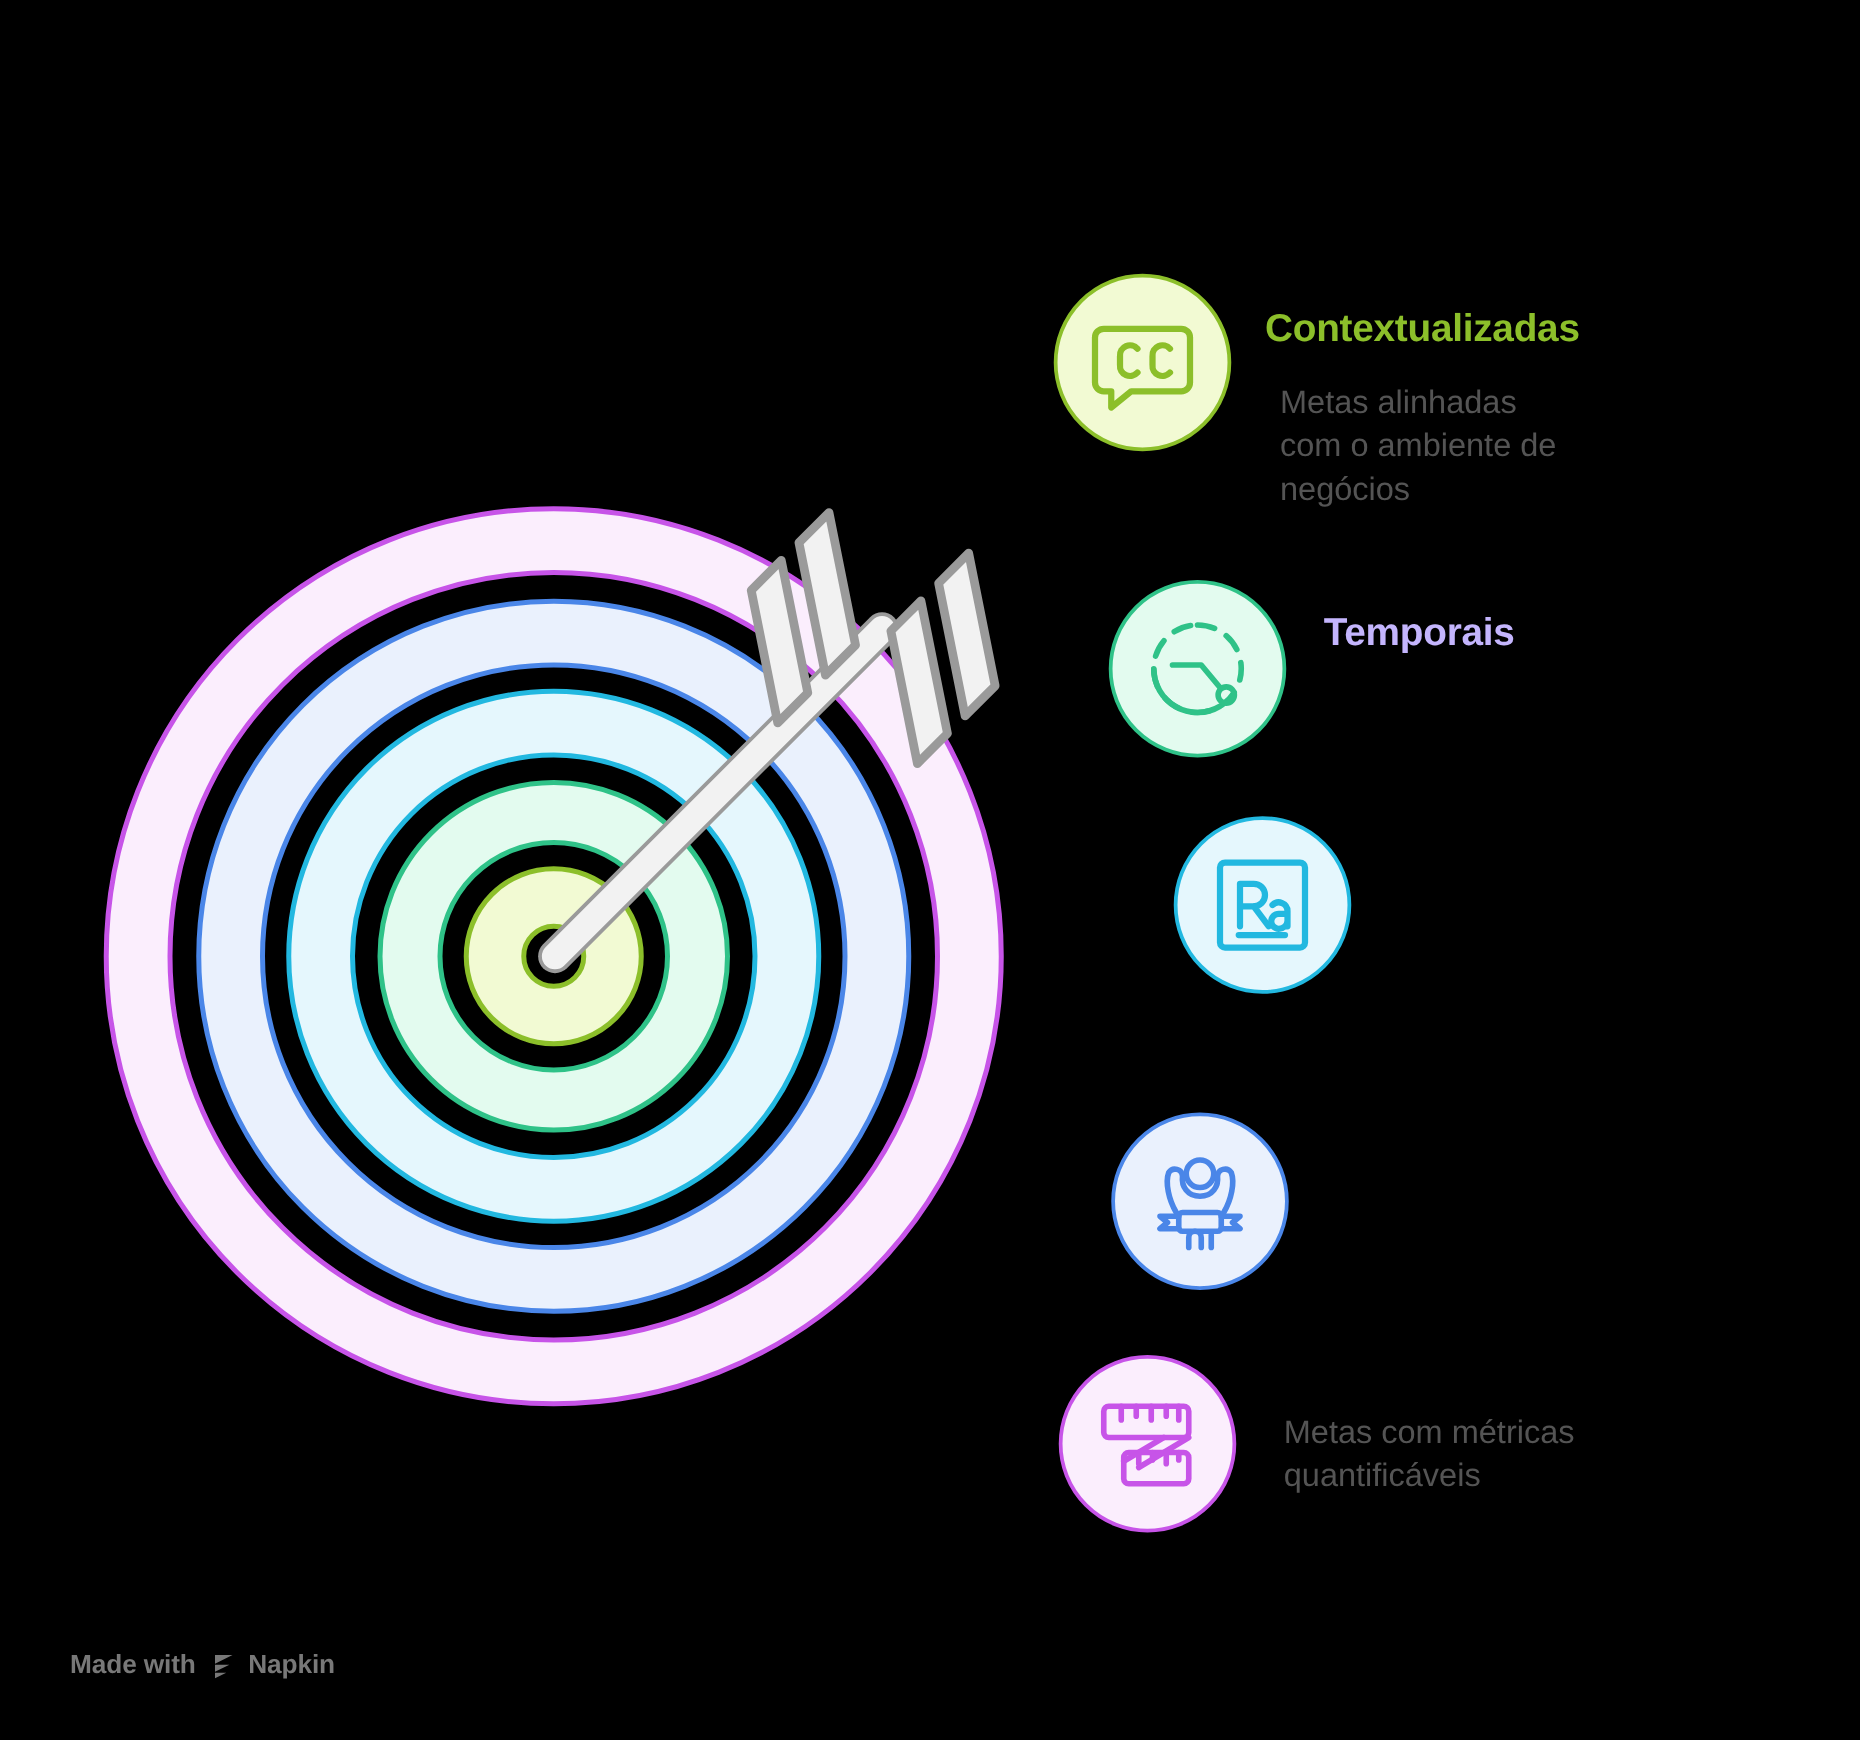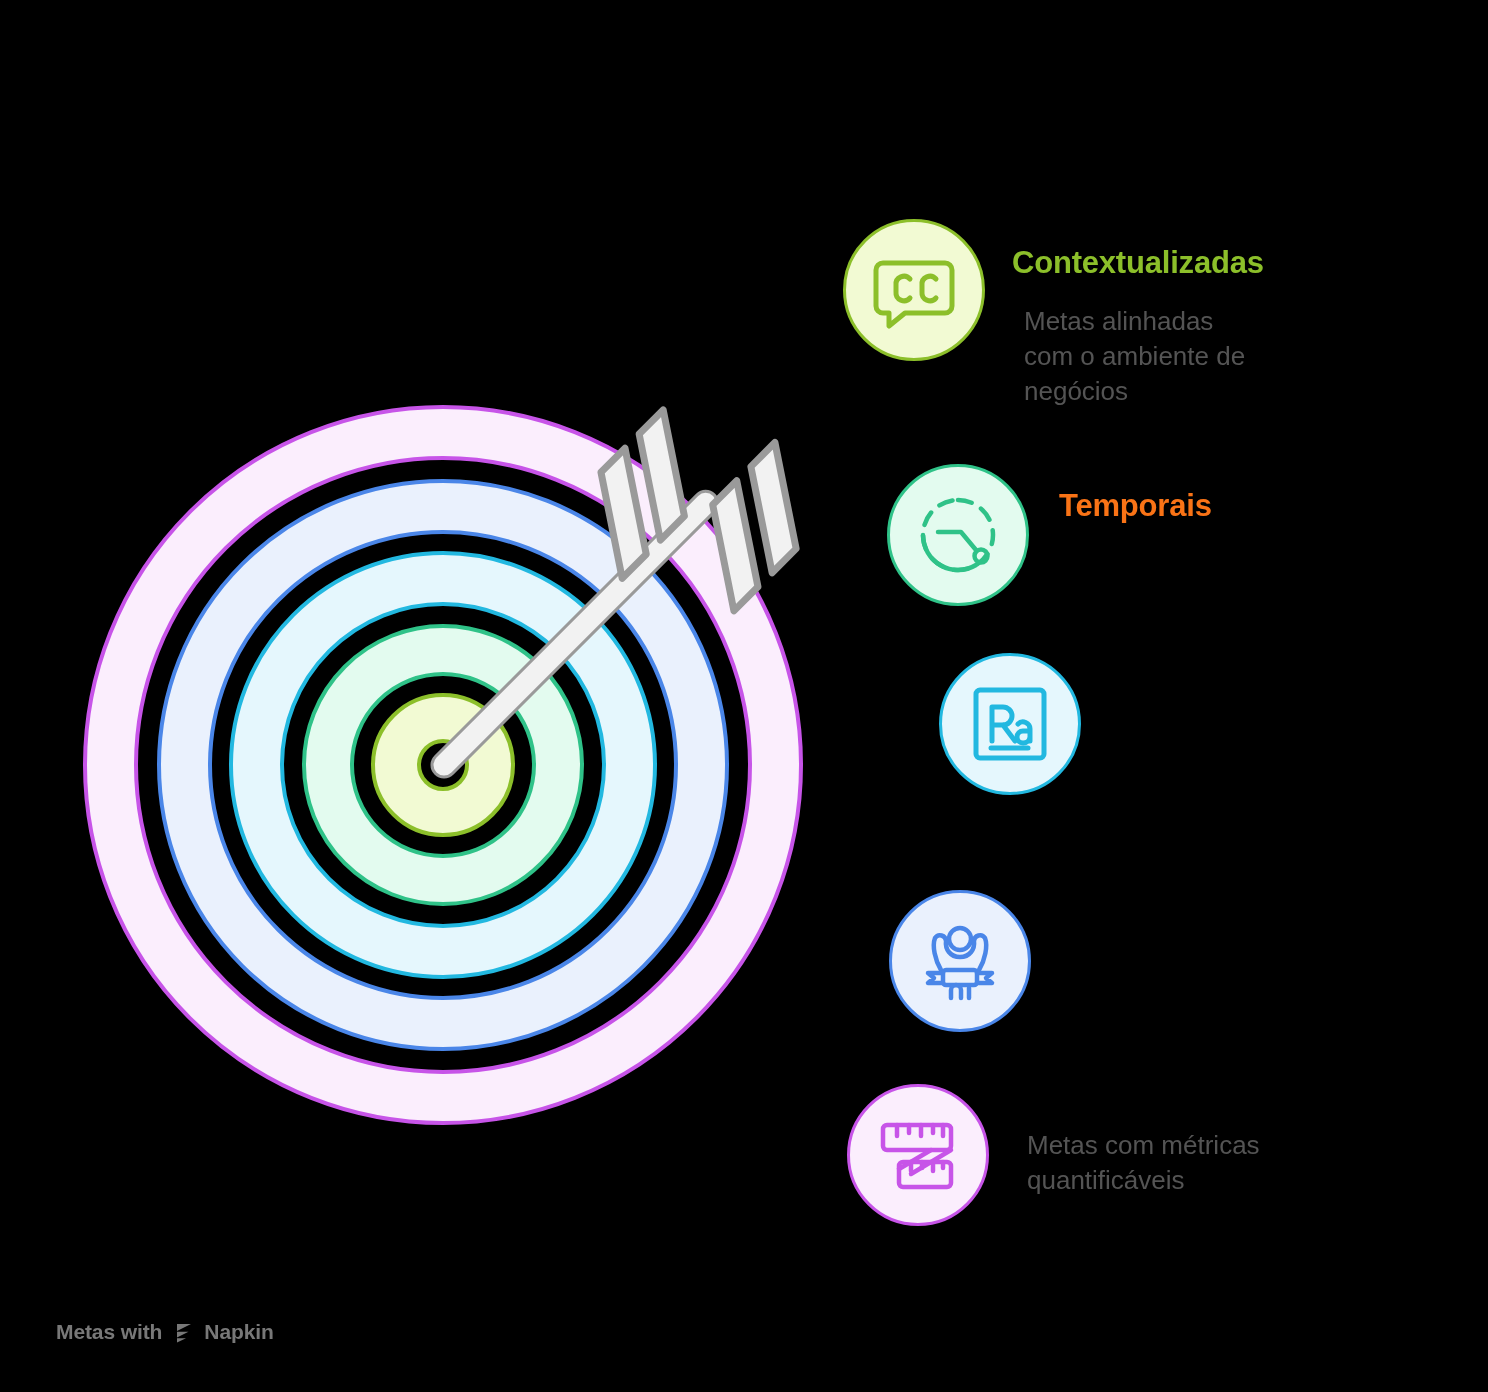--- a/index.html
+++ b/index.html
@@ -156,21 +156,21 @@
   <div class="feature-item" id="item-1">
     <div class="feature-icon" id="icon-1" style="background: rgb(227, 251, 239); border-color: rgb(47, 194, 136);">
       <svg width="90" height="90" viewBox="0 0 90 90" fill="none">
         <path d="M45 10 a35 35 0 0 1 35 35 a35 35 0 0 1 -35 35 a35 35 0 0 1 -35 -35 a35 35 0 0 1 35 -35" stroke="#2fc288" stroke-width="4.5" fill="none" stroke-linecap="round" stroke-dasharray="14 11"></path>
         <path d="M10 45 a35 35 0 0 0 53 30" stroke="#2fc288" stroke-width="4.5" fill="none" stroke-linecap="round"></path>
         <path d="M25 42 h23 l15 18" stroke="#2fc288" stroke-width="4.5" fill="none" stroke-linecap="round" stroke-linejoin="round"></path>
         <circle cx="68" cy="66" r="6.5" stroke="#2fc288" stroke-width="4.5" fill="none"></circle>
       </svg>
     </div>
     <div class="feature-text">
-      <p class="feature-title" id="title-1" style="color: #f97316;">Temporais</p>
+      <p class="feature-title" id="title-1" style="color: #c4b5fd;">Temporais</p>
     </div>
   </div>
 
   <div class="feature-item" id="item-2">
     <div class="feature-icon" id="icon-2" style="background: rgb(229, 247, 253); border-color: rgb(34, 184, 224);">
       <svg width="90" height="90" viewBox="0 0 90 90" fill="none">
         <rect x="11" y="11" width="68" height="68" rx="4" stroke="#22b8e0" stroke-width="5" fill="none"></rect>
         <path d="M27 62 V28 h11 a9 9 0 0 1 0 18 h-11 M38 46 l12 16" stroke="#22b8e0" stroke-width="5" fill="none" stroke-linecap="round" stroke-linejoin="round"></path>
         <path d="M53 45 a7 7 0 0 1 12 5 v12 M65 52 h-7 a6 6 0 0 0 0 12 a7 7 0 0 0 7 -6" stroke="#22b8e0" stroke-width="5" fill="none" stroke-linecap="round" stroke-linejoin="round"></path>
         <path d="M26 69 h37" stroke="#22b8e0" stroke-width="5" stroke-linecap="round"></path>
@@ -207,21 +207,21 @@
     </div>
     <div class="feature-text">
       <p class="feature-desc">Metas com métricas
 quantificáveis</p>
     </div>
   </div>
 
 </div>
 
 <div id="napkin-footer">
-  <span>Metas with</span>
+  <span>Made with</span>
   <span>
     <svg width="24" height="24" viewBox="0 0 24 24">
       <path d="M6 4 L20 4 L6 11 Z" fill="#787878"></path>
       <path d="M6 11.8 L17.5 11.8 L6 17.4 Z" fill="#787878"></path>
       <path d="M6 18.2 L15 18.2 L6 22.6 Z" fill="#787878"></path>
     </svg>
   </span>
   <span>Napkin</span>
 </div>
 

